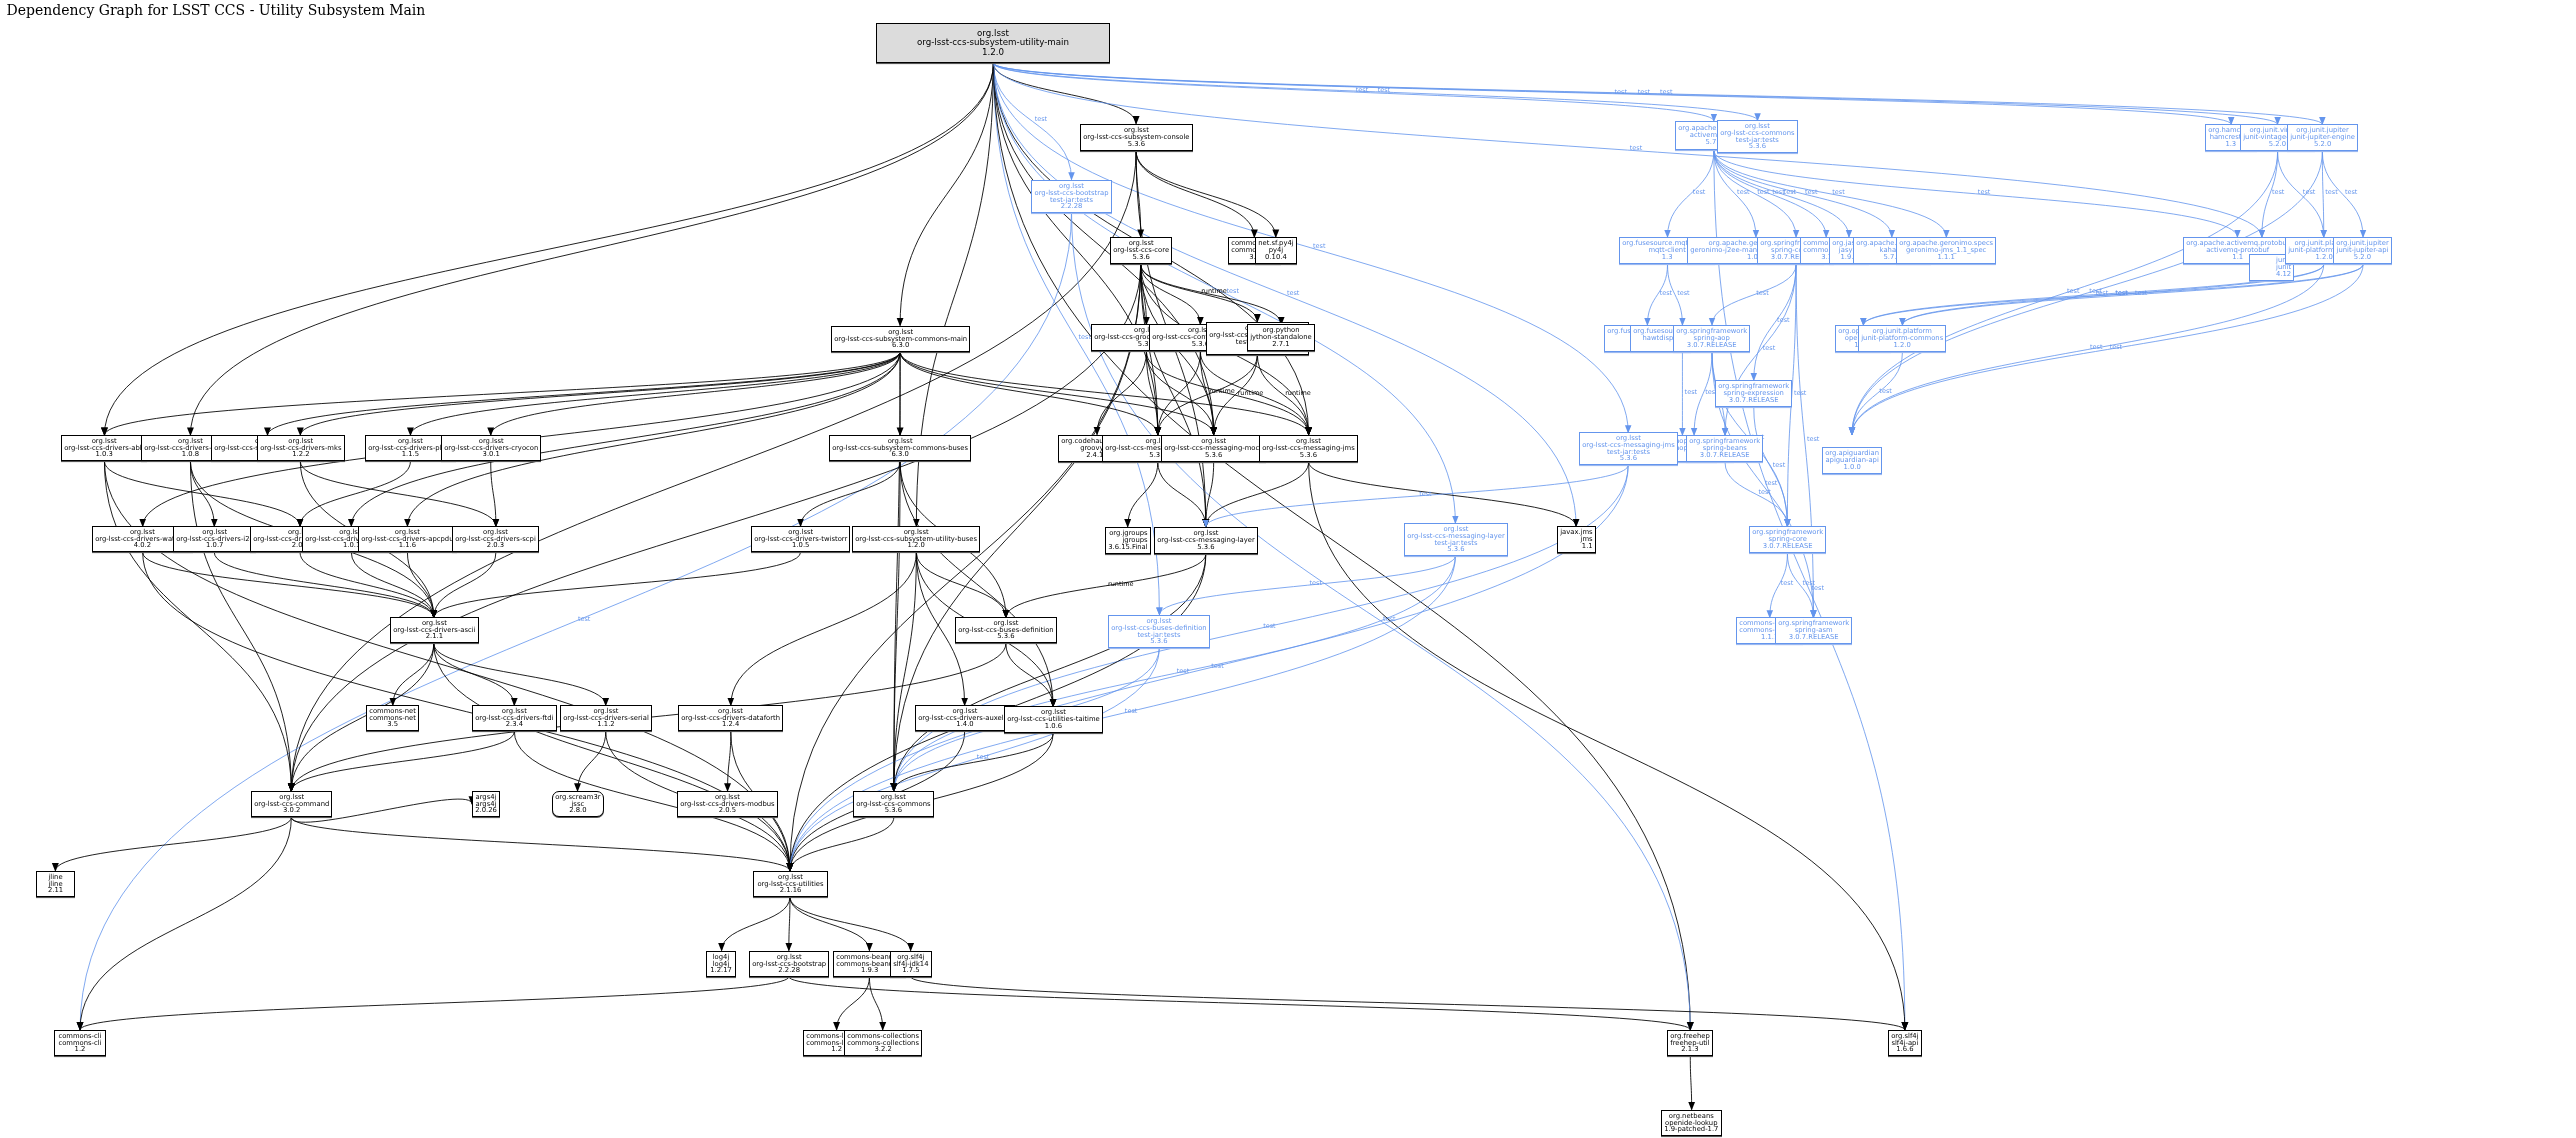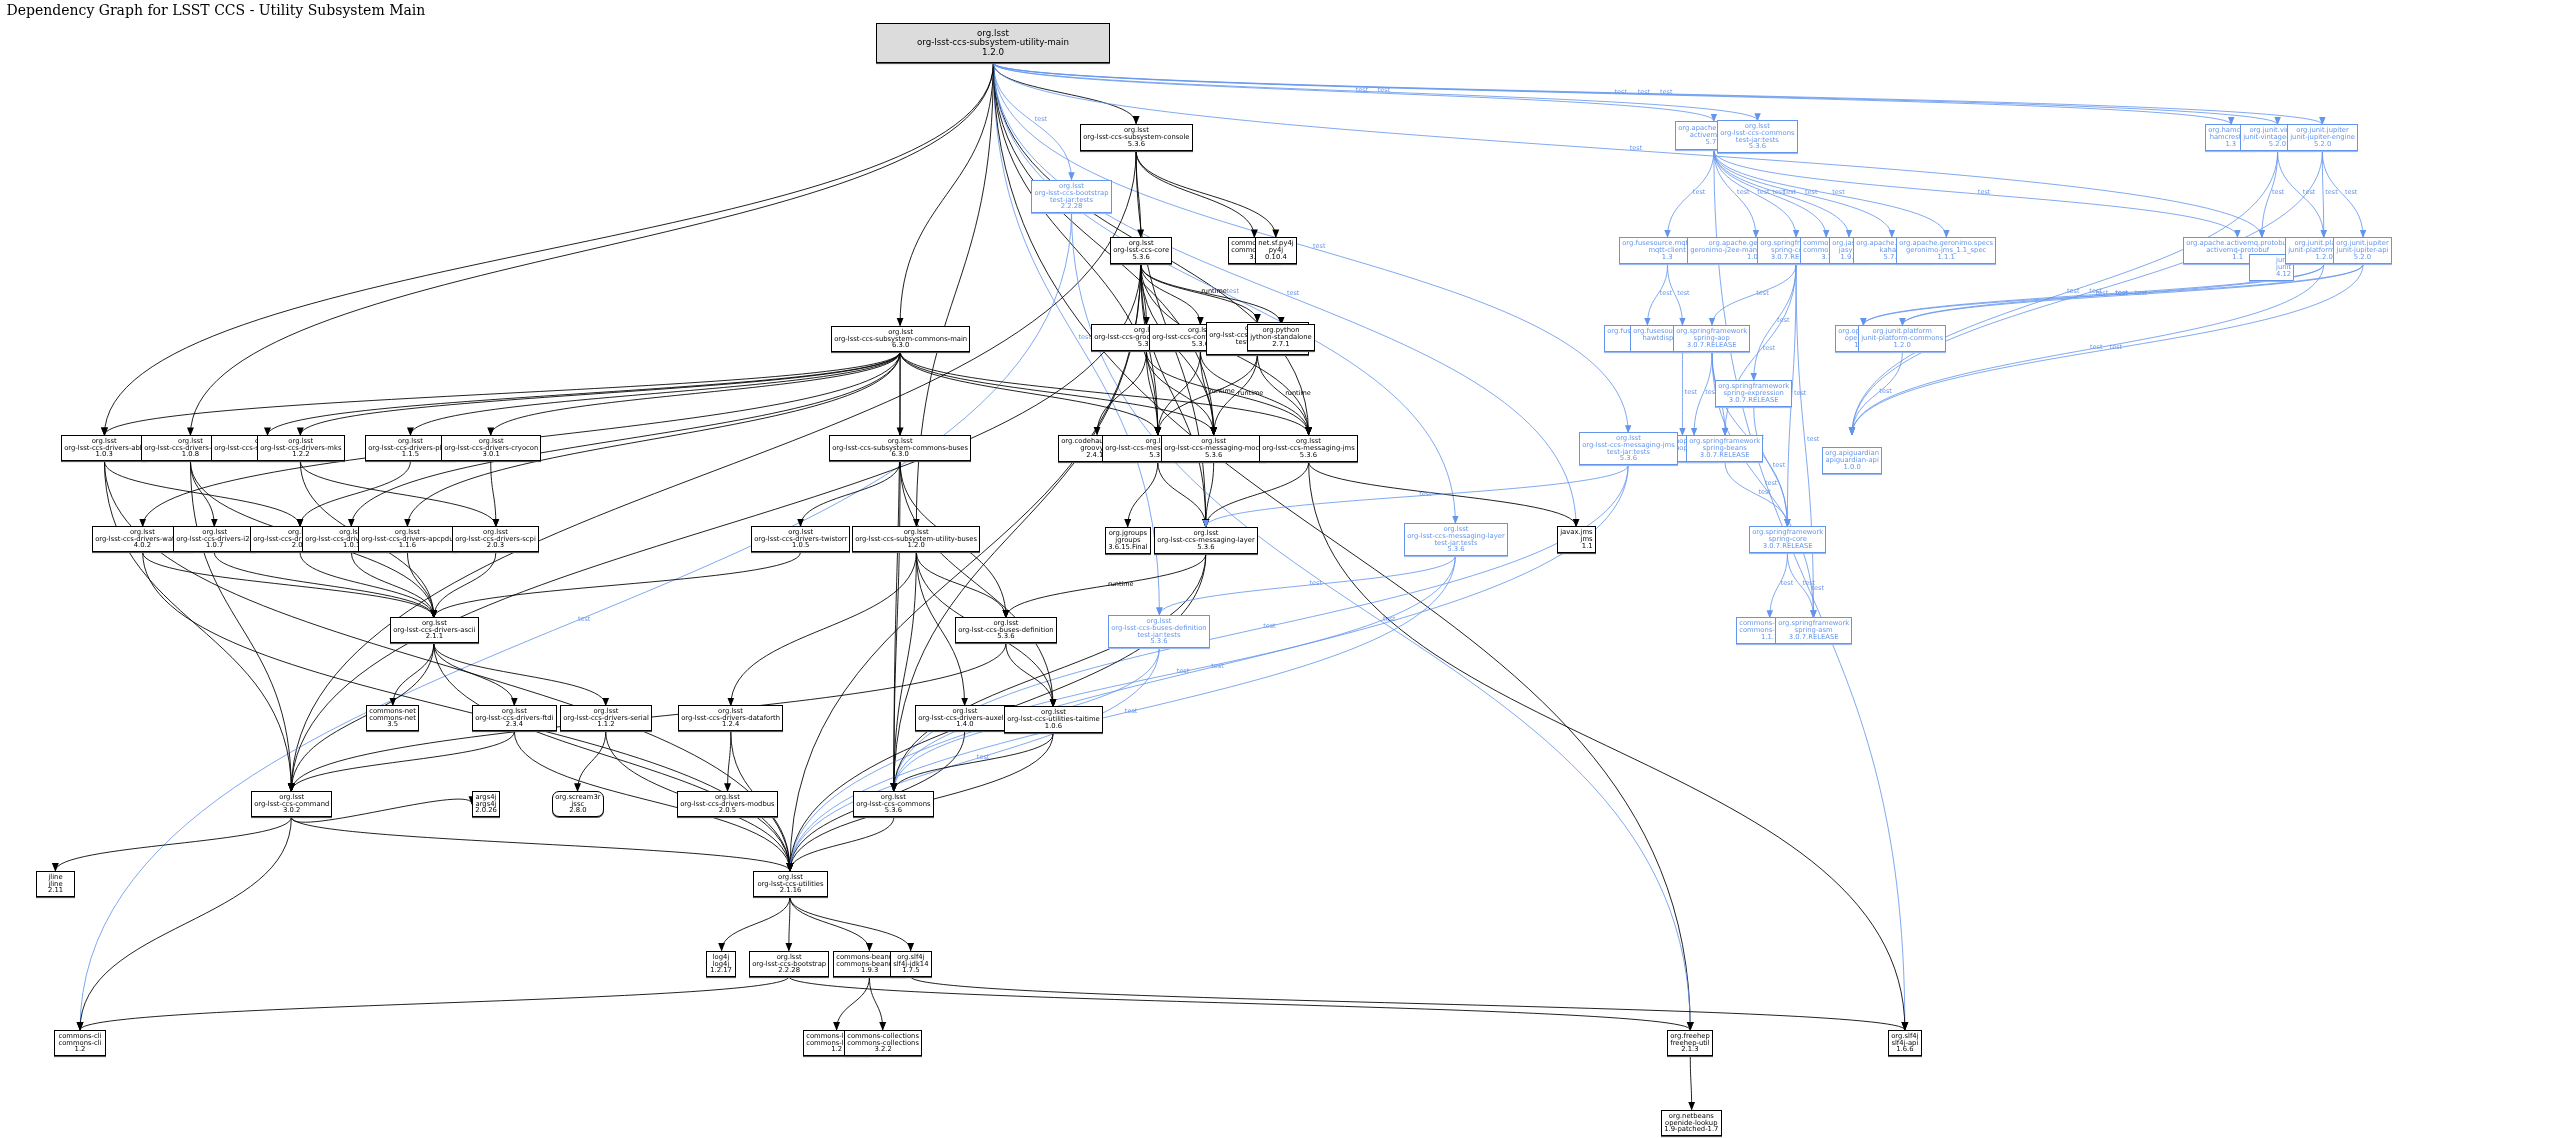--- a/index.html
+++ b/index.html
@@ -575,21 +575,21 @@
     <div class="node" style="left: 751px; top: 526px; min-width: 74px; height: 26px;">
       <span>org.lsst</span>
       <span>org-lsst-ccs-drivers-twistorr</span>
       <span>1.0.5</span>
     </div>
     <div class="node" style="left: 852px; top: 526px; min-width: 93px; height: 26px;">
       <span>org.lsst</span>
       <span>org-lsst-ccs-subsystem-utility-buses</span>
       <span>1.2.0</span>
     </div>
-    <div class="node" style="left: 1105px; top: 527px; min-width: 24px; height: 27px;">
+    <div class="node" style="left: 1105px; top: 527px; min-width: 24px; height: 27px; text-align: right;">
       <span>org.jgroups</span>
       <span>jgroups</span>
       <span>3.6.15.Final</span>
     </div>
     <div class="node" style="left: 1154px; top: 527px; min-width: 49px; height: 27px;">
       <span>org.lsst</span>
       <span>org-lsst-ccs-messaging-layer</span>
       <span>5.3.6</span>
     </div>
     <div class="node" style="left: 390px; top: 617px; min-width: 76px; height: 26px;">

